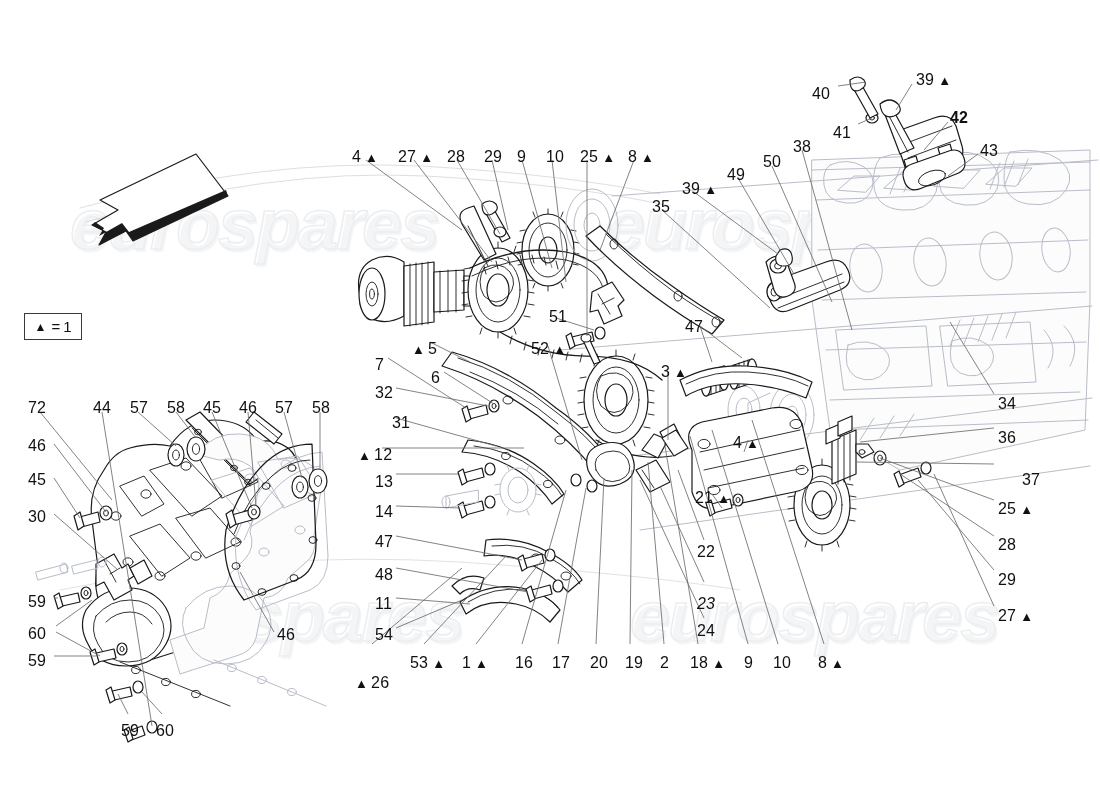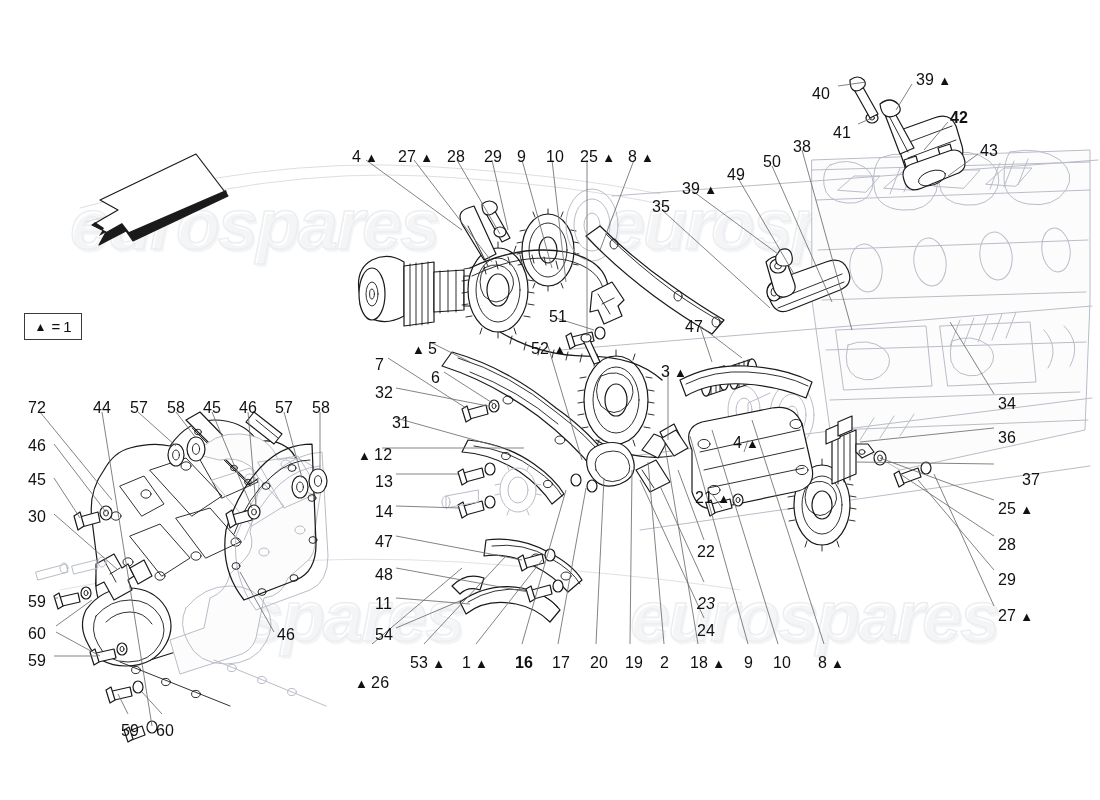--- a/index.html
+++ b/index.html
@@ -707,21 +707,21 @@
       <div class="lbl tri-left" style="left: 358px; top: 447px;"><span class="tri">▲</span><span>12</span></div>
       <div class="lbl" style="left: 375px; top: 474px;"><span>13</span></div>
       <div class="lbl" style="left: 375px; top: 504px;"><span>14</span></div>
       <div class="lbl" style="left: 375px; top: 534px;"><span>47</span></div>
       <div class="lbl" style="left: 375px; top: 567px;"><span>48</span></div>
       <div class="lbl" style="left: 375px; top: 596px;"><span>11</span></div>
       <div class="lbl" style="left: 375px; top: 627px;"><span>54</span></div>
       <div class="lbl tri-left" style="left: 355px; top: 675px;"><span class="tri">▲</span><span>26</span></div>
       <div class="lbl tri-right" style="left: 410px; top: 655px;"><span>53</span><span class="tri">▲</span></div>
       <div class="lbl tri-right" style="left: 462px; top: 655px;"><span>1</span><span class="tri">▲</span></div>
-      <div class="lbl" style="left: 515px; top: 655px; font-weight: bold;"><span>16</span></div>
+      <div class="lbl" style="left: 515px; top: 655px;"><span>16</span></div>
       <div class="lbl" style="left: 552px; top: 655px;"><span>17</span></div>
       <div class="lbl" style="left: 590px; top: 655px;"><span>20</span></div>
       <div class="lbl" style="left: 625px; top: 655px;"><span>19</span></div>
       <div class="lbl" style="left: 660px; top: 655px;"><span>2</span></div>
       <div class="lbl tri-right" style="left: 690px; top: 655px;"><span>18</span><span class="tri">▲</span></div>
       <div class="lbl" style="left: 744px; top: 655px;"><span>9</span></div>
       <div class="lbl" style="left: 773px; top: 655px;"><span>10</span></div>
       <div class="lbl tri-right" style="left: 818px; top: 655px;"><span>8</span><span class="tri">▲</span></div>
       <div class="lbl" style="left: 28px; top: 400px;"><span>72</span></div>
       <div class="lbl" style="left: 93px; top: 400px;"><span>44</span></div>

